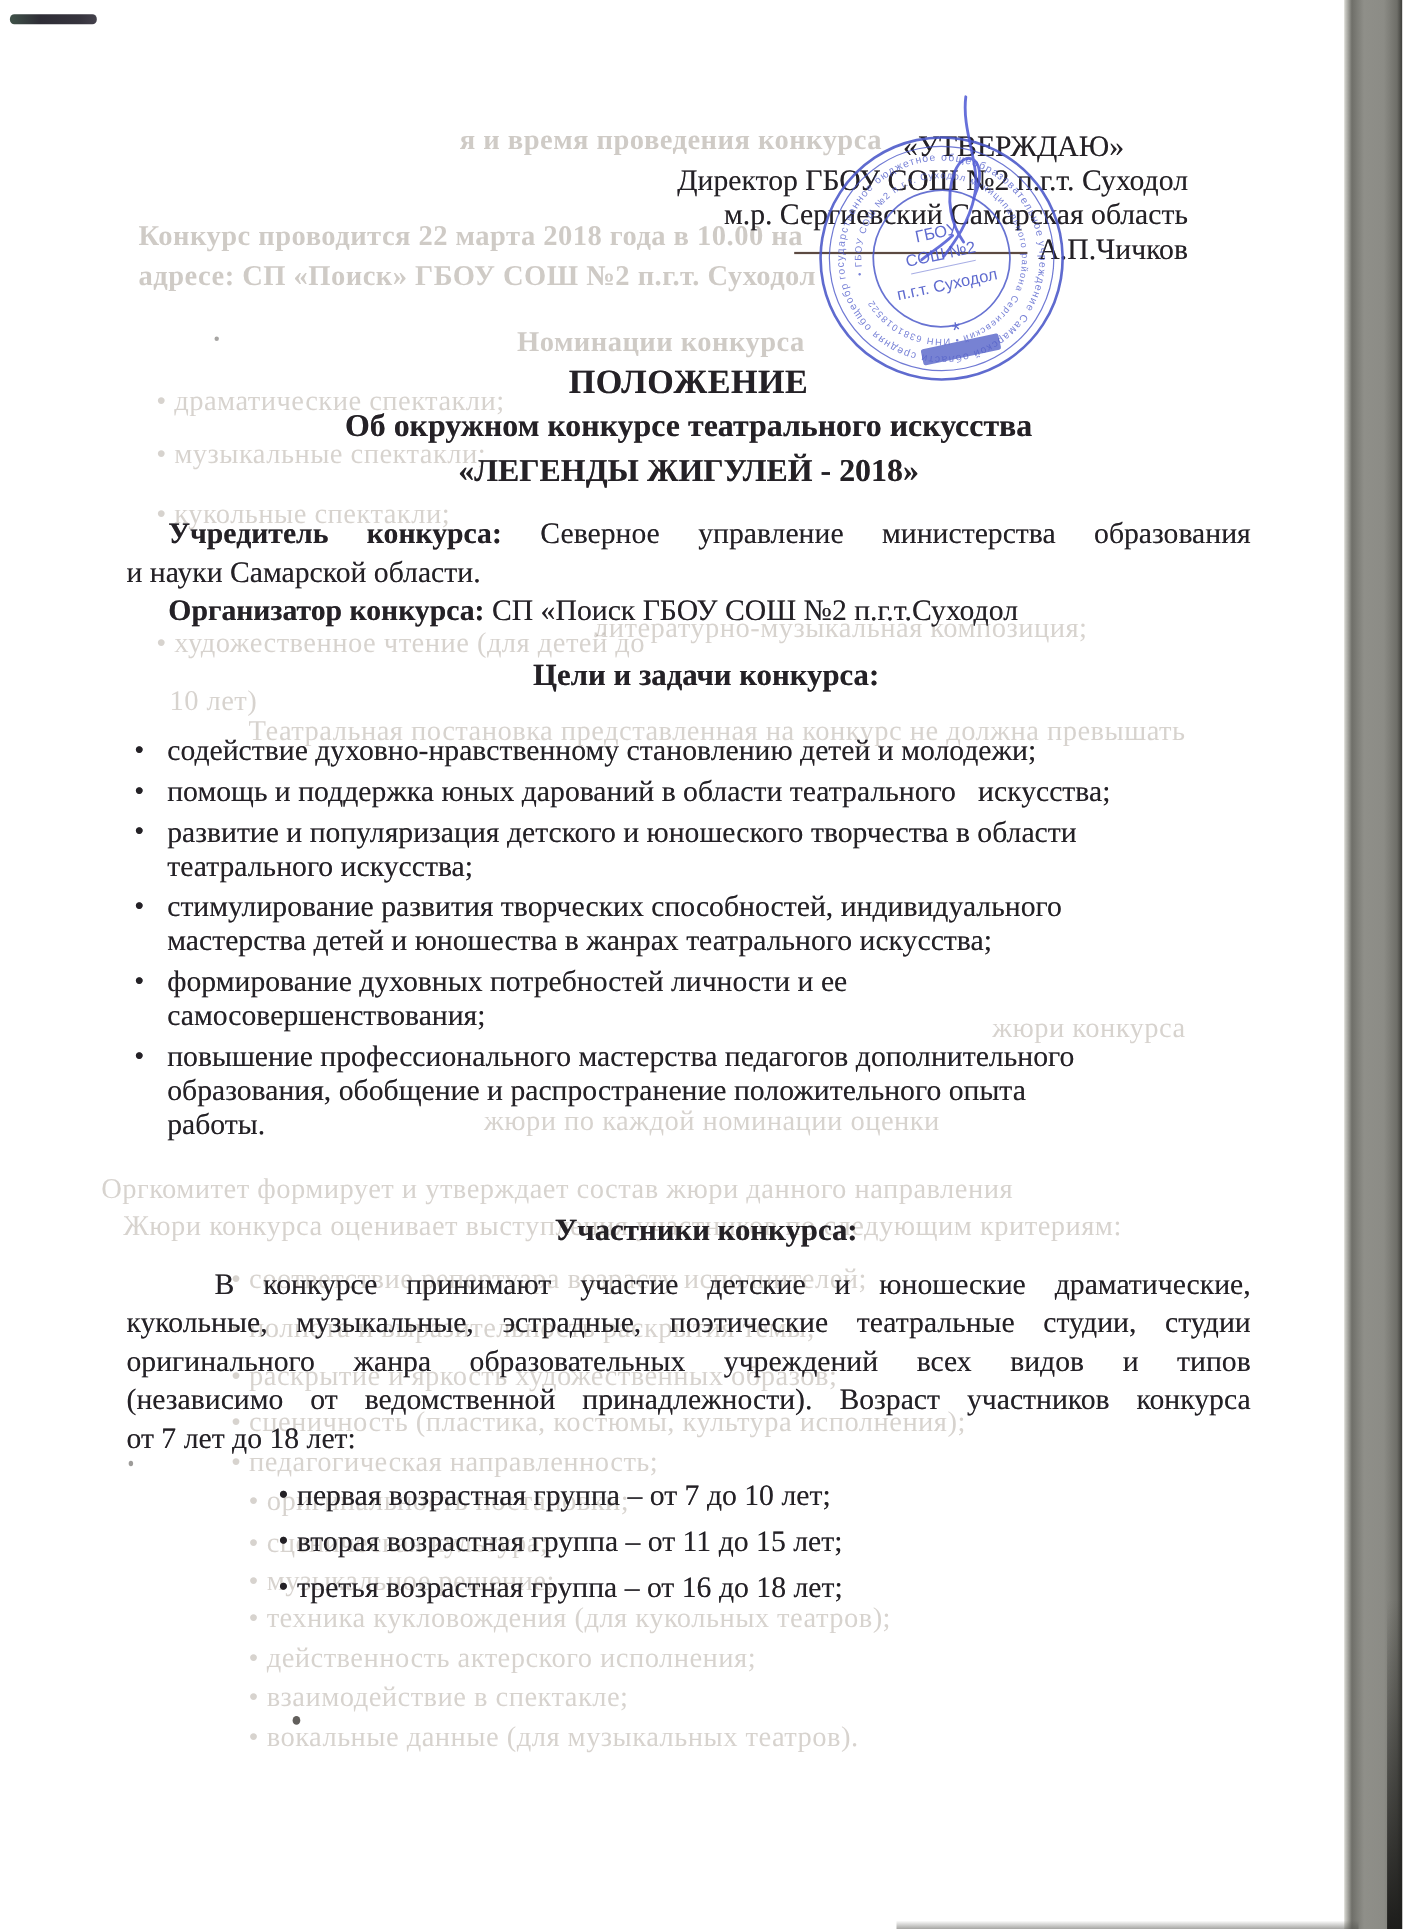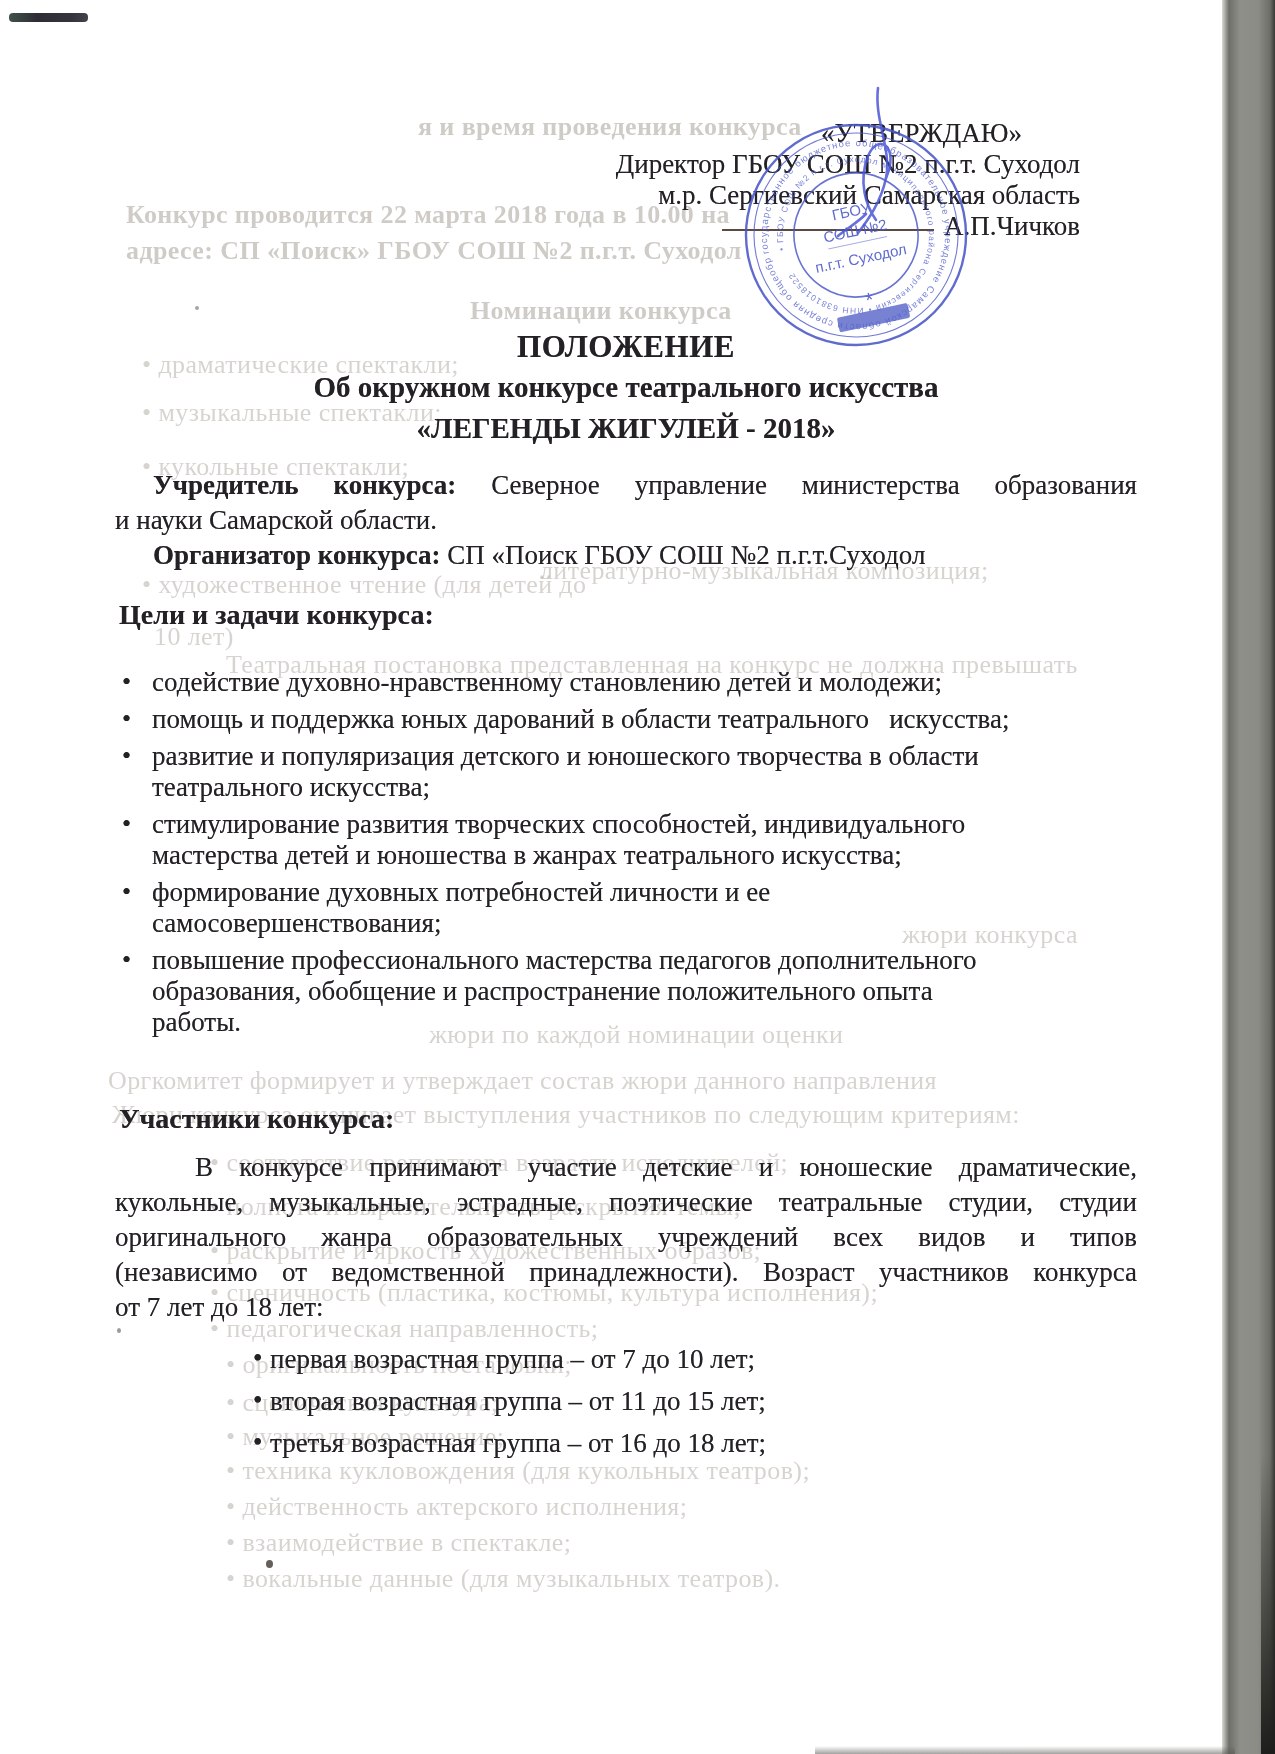--- a/index.html
+++ b/index.html
@@ -46,21 +46,21 @@
   .title-block{position:absolute;top:326px;left:0;width:100%;text-align:center;font-weight:bold;}
   .t1{font-size:31px;line-height:41px;letter-spacing:.5px;}
   .t2,.t3{font-size:29px;line-height:41px;}
 
   .intro{position:absolute;top:468px;left:0;width:100%;line-height:35px;}
   .jline{text-align:justify;text-align-last:justify;}
   .indent1{padding-left:38px;box-sizing:border-box;}
   .indent2{padding-left:80px;box-sizing:border-box;}
   .b{font-weight:bold;}
 
-  .h{position:absolute;left:4px;width:100%;font-weight:bold;font-size:28px;margin:0;}
+  .h{position:absolute;left:16px;width:100%;text-align:center;font-weight:bold;font-size:28px;margin:0;}
   .h-goals{top:599px;}
   .h-part{top:1082px;margin-top:21px;}
 
   ul.goals{position:absolute;top:667px;left:0;width:100%;margin:0;padding:0;list-style:none;}
   ul.goals li{position:relative;padding-left:37px;margin-bottom:6px;line-height:31px;white-space:pre-wrap;}
   ul.goals li::before{content:"\2022";position:absolute;left:7px;top:-1px;font-size:26px;}
 
   .para{position:absolute;top:1150px;left:0;width:100%;line-height:35px;}
 
   ul.ages{position:absolute;top:1344px;left:138px;margin:0;padding:0;list-style:none;}
@@ -104,22 +104,22 @@
       <div class="ghost gbold" style="left: 126px; top: 236px;">адресе: СП «Поиск» ГБОУ СОШ №2 п.г.т. Суходол</div>
       <div class="ghost gbold" style="left: 470px; top: 296px;">Номинации конкурса</div>
       <div class="ghost" style="left: 142px; top: 350px;">• драматические спектакли;</div>
       <div class="ghost" style="left: 142px; top: 398px;">• музыкальные спектакли;</div>
       <div class="ghost" style="left: 142px; top: 452px;">• кукольные спектакли;</div>
       <div class="ghost" style="left: 540px; top: 556px;">литературно-музыкальная композиция;</div>
       <div class="ghost" style="left: 142px; top: 570px;">• художественное чтение (для детей до</div>
       <div class="ghost" style="left: 154px; top: 622px;">10 лет)</div>
       <div class="ghost" style="left: 226px; top: 650px;">Театральная постановка представленная на конкурс не должна превышать</div>
       <div class="ghost" style="left: 902px; top: 884px; margin-top: 36px;">жюри конкурса</div>
-      <div class="ghost" style="left: 429px; top: 1004px; margin-top: 16px;">жюри по каждой номинации оценки</div>
-      <div class="ghost" style="left: 108px; top: 1066px;">Оргкомитет  формирует и утверждает состав жюри  данного направления</div>
+      <div class="ghost" style="left: 440px; top: 1004px;">жюри по каждой номинации оценки</div>
+      <div class="ghost" style="left: 92px; top: 1066px;">Оргкомитет  формирует и утверждает состав жюри  данного направления</div>
       <div class="ghost" style="left: 112px; top: 1100px;">Жюри конкурса оценивает выступления участников по следующим критериям:</div>
       <div class="ghost" style="left: 210px; top: 1148px;">• соответствие репертуара возрасту исполнителей;</div>
       <div class="ghost" style="left: 210px; top: 1192px;">• полнота и выразительность раскрытия темы;</div>
       <div class="ghost" style="left: 210px; top: 1236px;">• раскрытие и яркость художественных образов;</div>
       <div class="ghost" style="left: 210px; top: 1278px;">• сценичность (пластика, костюмы, культура исполнения);</div>
       <div class="ghost" style="left: 210px; top: 1314px;">• педагогическая направленность;</div>
       <div class="ghost" style="left: 226px; top: 1350px;">• оригинальность постановки;</div>
       <div class="ghost" style="left: 226px; top: 1388px;">• сценическая культура;</div>
       <div class="ghost" style="left: 226px; top: 1422px;">• музыкальное решение;</div>
       <div class="ghost" style="left: 226px; top: 1456px;">• техника кукловождения (для кукольных театров);</div>

